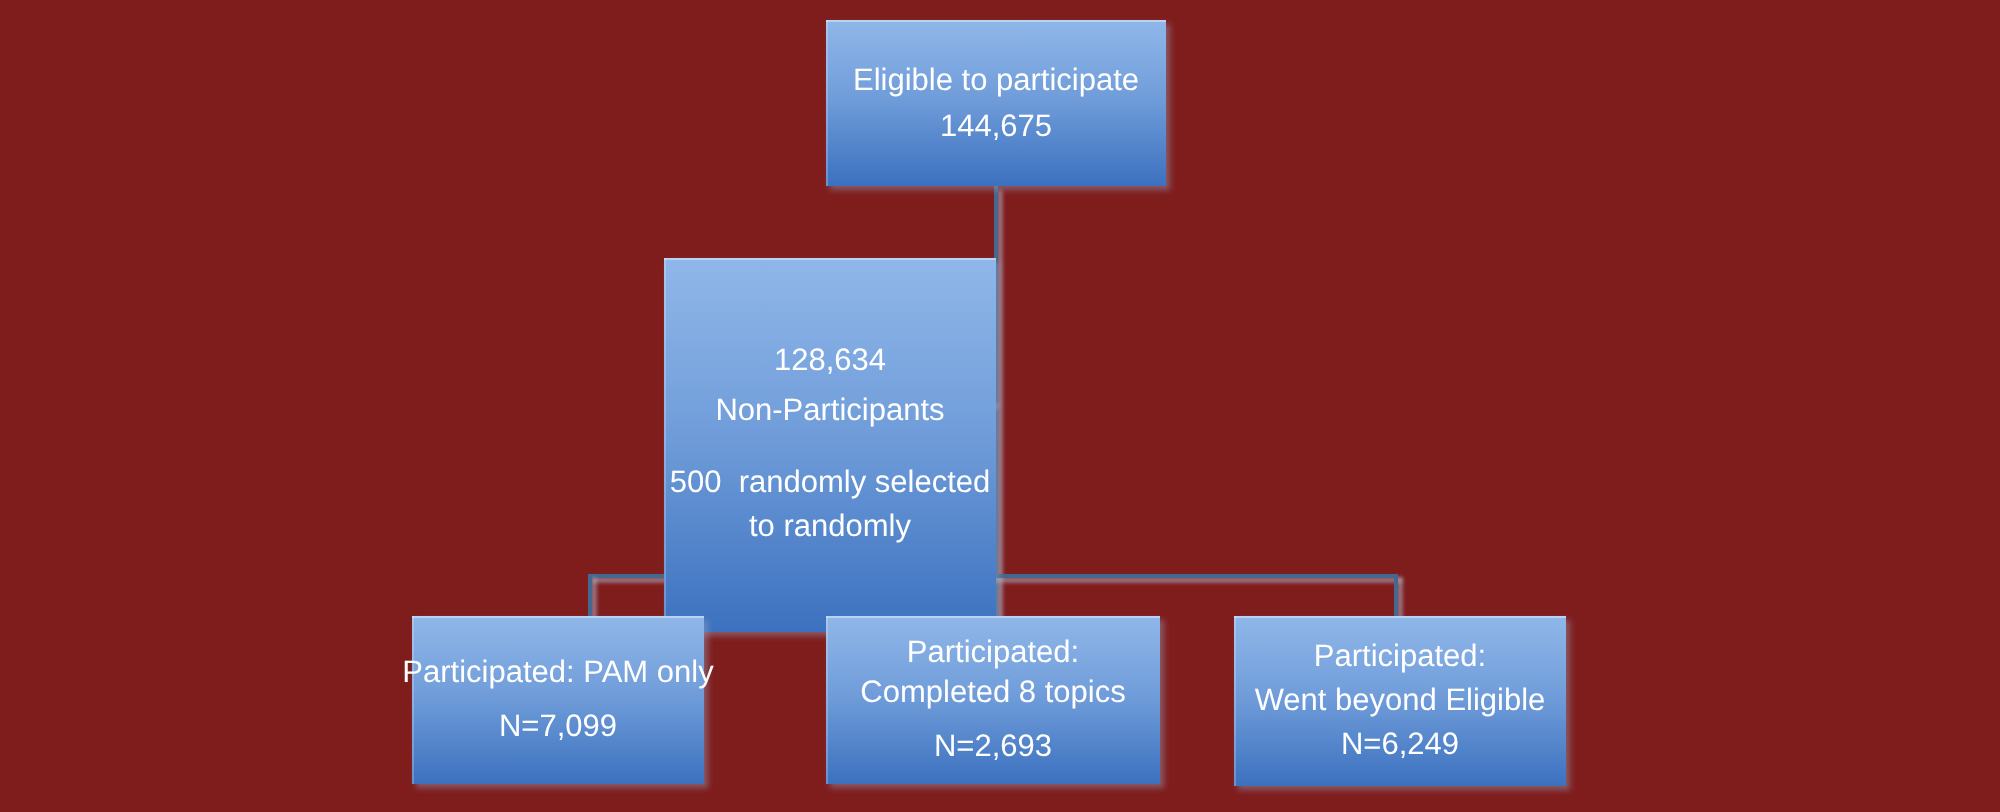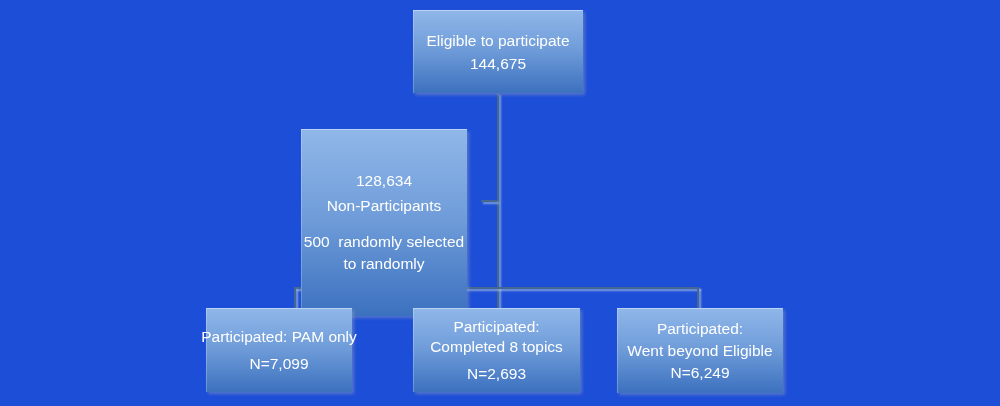--- a/index.html
+++ b/index.html
@@ -4,21 +4,21 @@
 <style>
   html, body {
     margin: 0;
     padding: 0;
     background: #ffffff;
   }
   .canvas {
     position: relative;
     width: 1000px;
     height: 406px;
-    background: #1d4ed8;
+    background: #7f1d1d;
     font-family: "Liberation Sans", sans-serif;
     overflow: hidden;
   }
   .box {
     position: absolute;
     box-sizing: border-box;
     background: linear-gradient(to bottom, #90b7e9 0%, #6f9cd9 48%, #3c71bf 100%);
     color: #ffffff;
     display: flex;
     flex-direction: column;
@@ -30,21 +30,21 @@
       inset 0 1px 0 rgba(255,255,255,0.38),
       inset 1px 0 0 rgba(255,255,255,0.22),
       2px 2px 3px rgba(150,165,190,0.45);
   }
   .box .line {
     white-space: pre;
     line-height: 22px;
   }
   .box-eligible        { left: 413px; top: 10px;  width: 170px; height: 83px; }
   .box-eligible .line  { line-height: 23px; }
-  .box-nonparticipants { left: 301px; top: 129px; width: 166px; height: 187px; }
+  .box-nonparticipants { left: 332px; top: 129px; width: 166px; height: 187px; }
   .box-nonparticipants .num { margin-bottom: 3px; }
   .box-nonparticipants .para { margin-top: 14px; }
   .box-pam             { left: 206px; top: 308px; width: 146px; height: 84px; }
   .box-pam .nline      { margin-top: 5px; }
   .box-completed       { left: 413px; top: 308px; width: 167px; height: 84px; }
   .box-completed .line { line-height: 20px; }
   .box-completed .nline{ margin-top: 7px; text-align: center; }
   .box-beyond          { left: 617px; top: 308px; width: 166px; height: 85px; }
 
   .connector {

